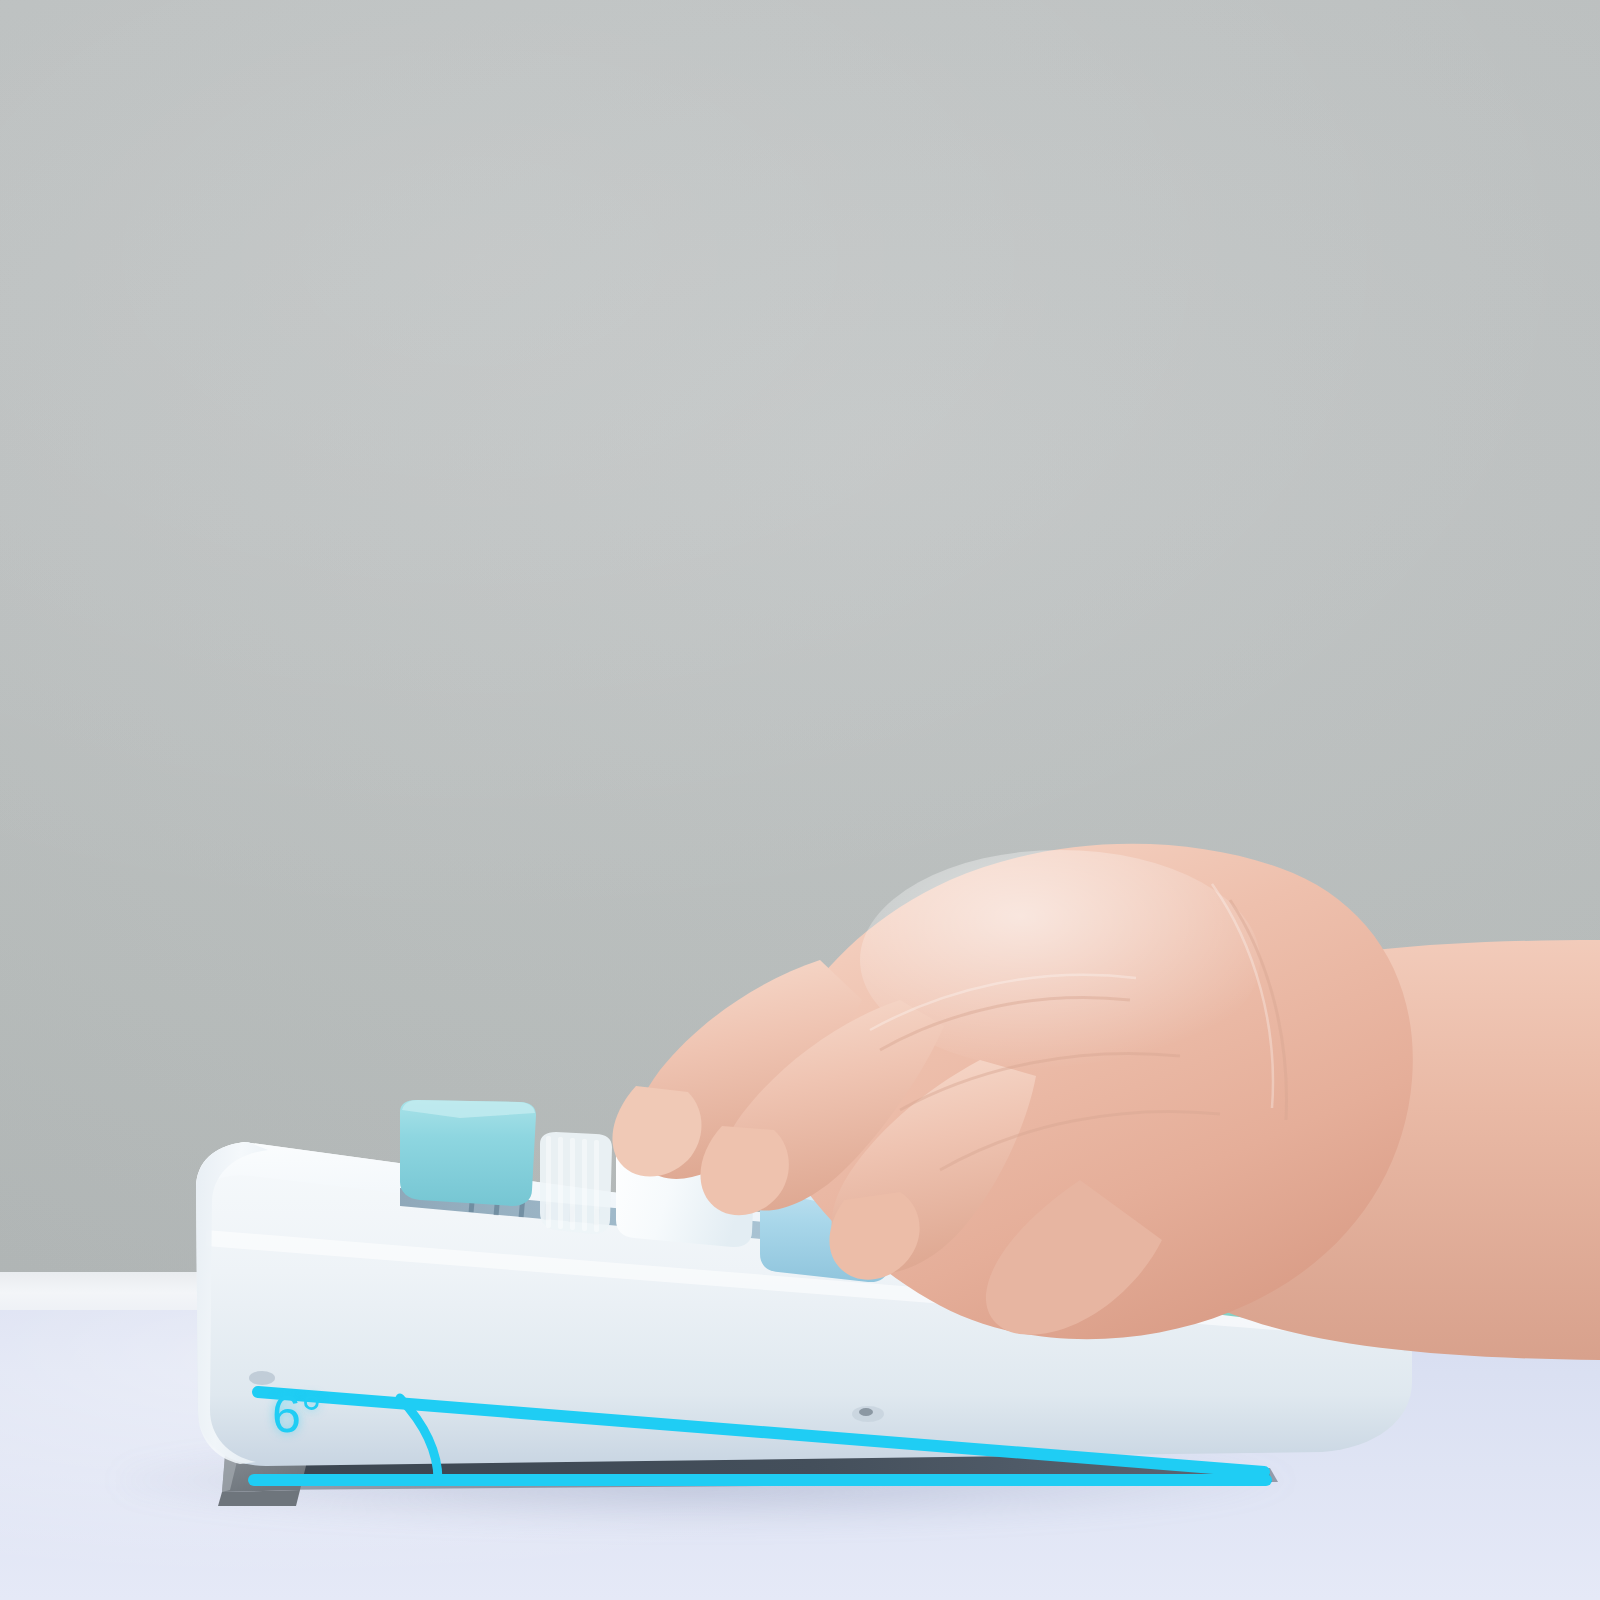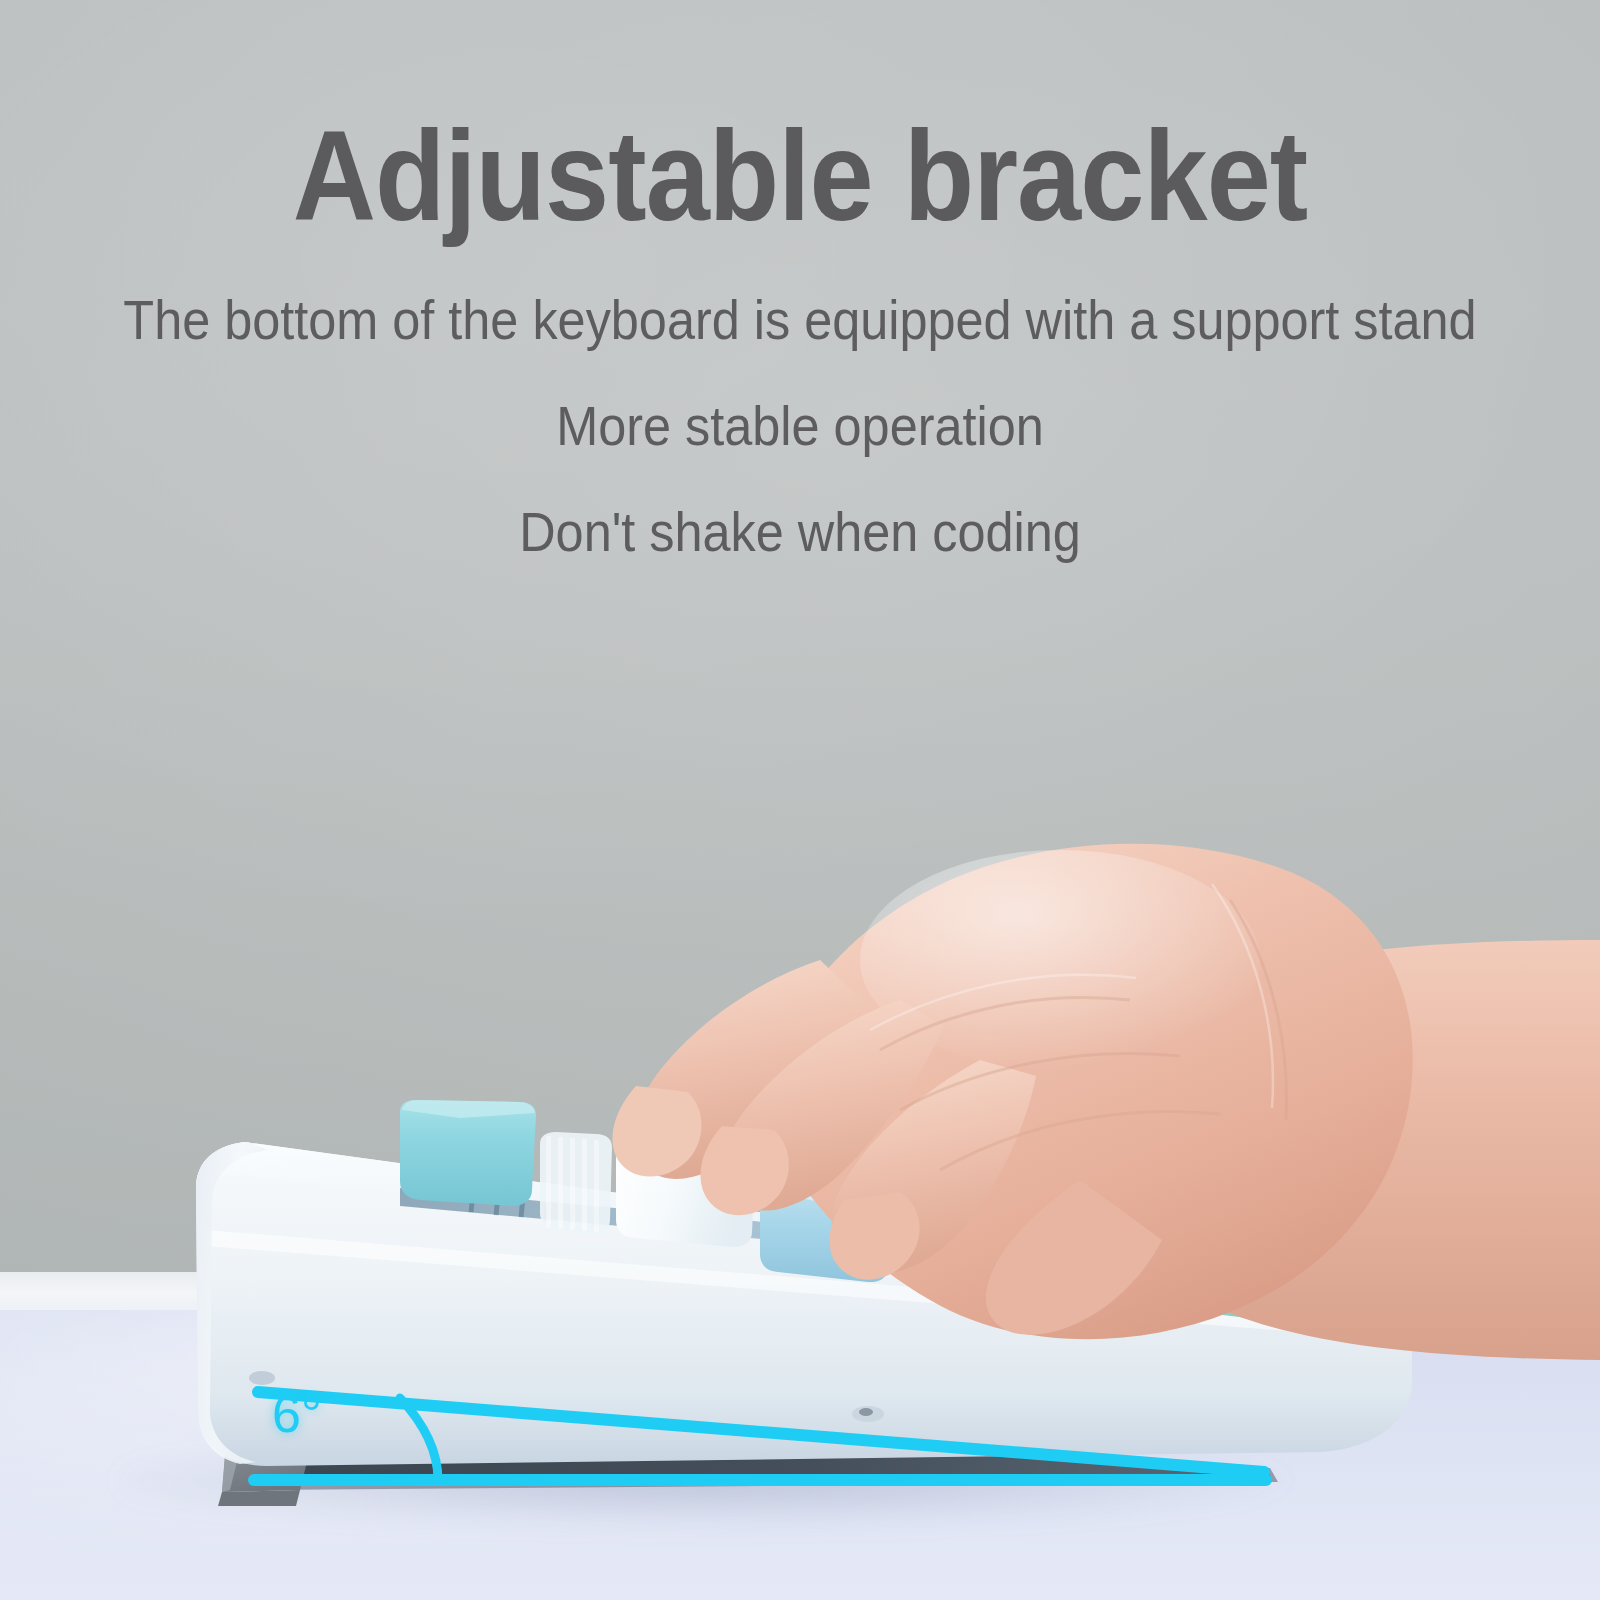--- a/index.html
+++ b/index.html
@@ -134,26 +134,20 @@
 
 <div id="stage">
 
   <div class="wall"></div>
   <div class="wall-vignette"></div>
   <div class="wall-base"></div>
   <div class="desk"></div>
   <div class="desk-sheen"></div>
   <div class="desk-shadow"></div>
 
-  <div class="headings">
-    <h1 class="title">Adjustable bracket</h1>
-    <div class="subline l1">The bottom of the keyboard is equipped with a support stand</div>
-    <div class="subline l2">More stable operation</div>
-    <div class="subline l3">Don't shake when coding</div>
-  </div>
 
   <div class="kb-group">
     <svg width="1600" height="1600" viewBox="0 0 1600 1600" xmlns="http://www.w3.org/2000/svg">
       <defs>
         <linearGradient id="caseTop" x1="0" y1="0" x2="0.25" y2="1">
           <stop offset="0%" stop-color="#fbfdfe"></stop>
           <stop offset="45%" stop-color="#eef4f9"></stop>
           <stop offset="100%" stop-color="#dde8f1"></stop>
         </linearGradient>
         <linearGradient id="caseFront" x1="0" y1="0" x2="0" y2="1">

